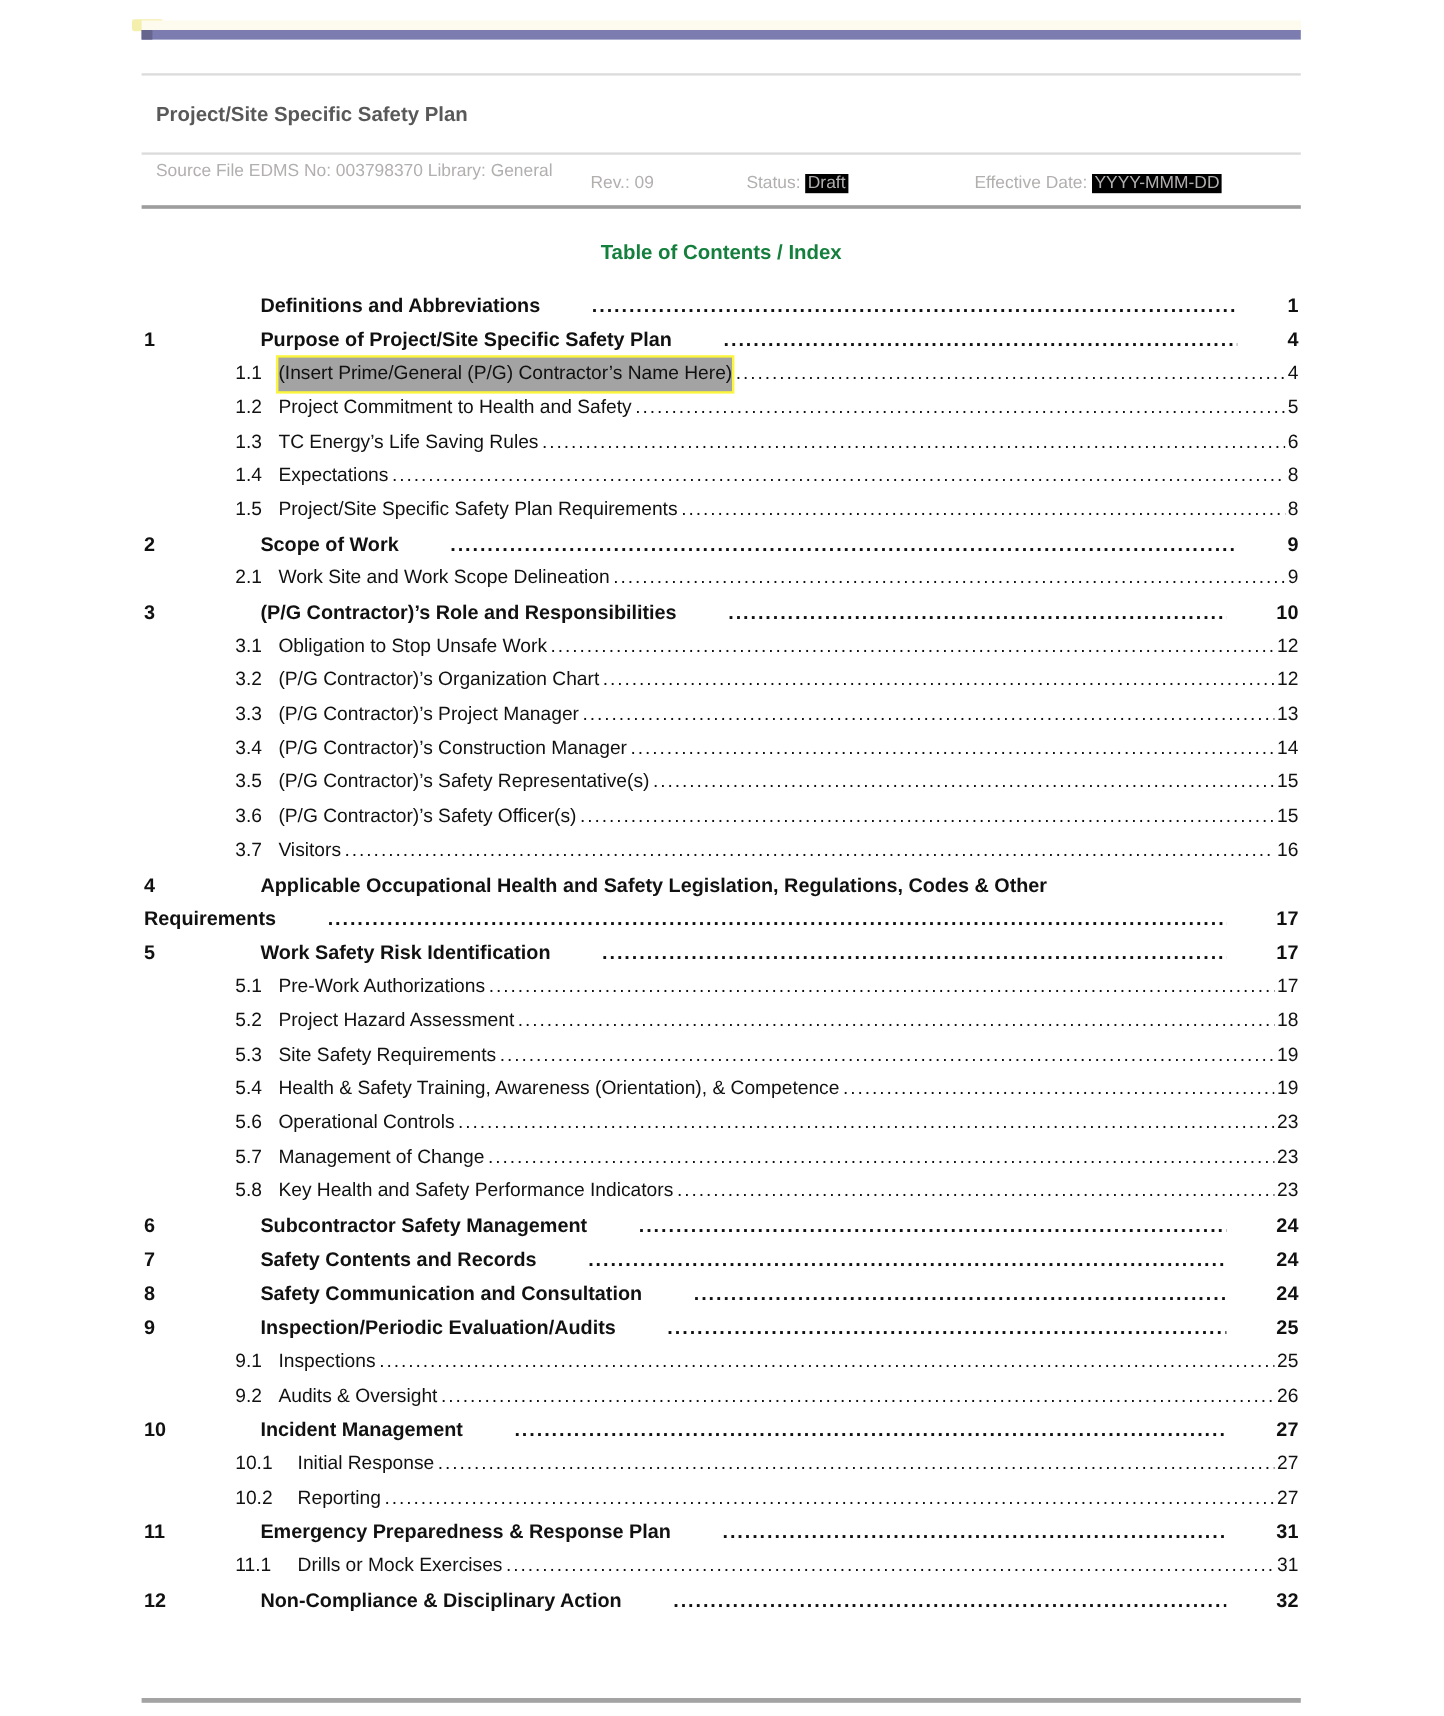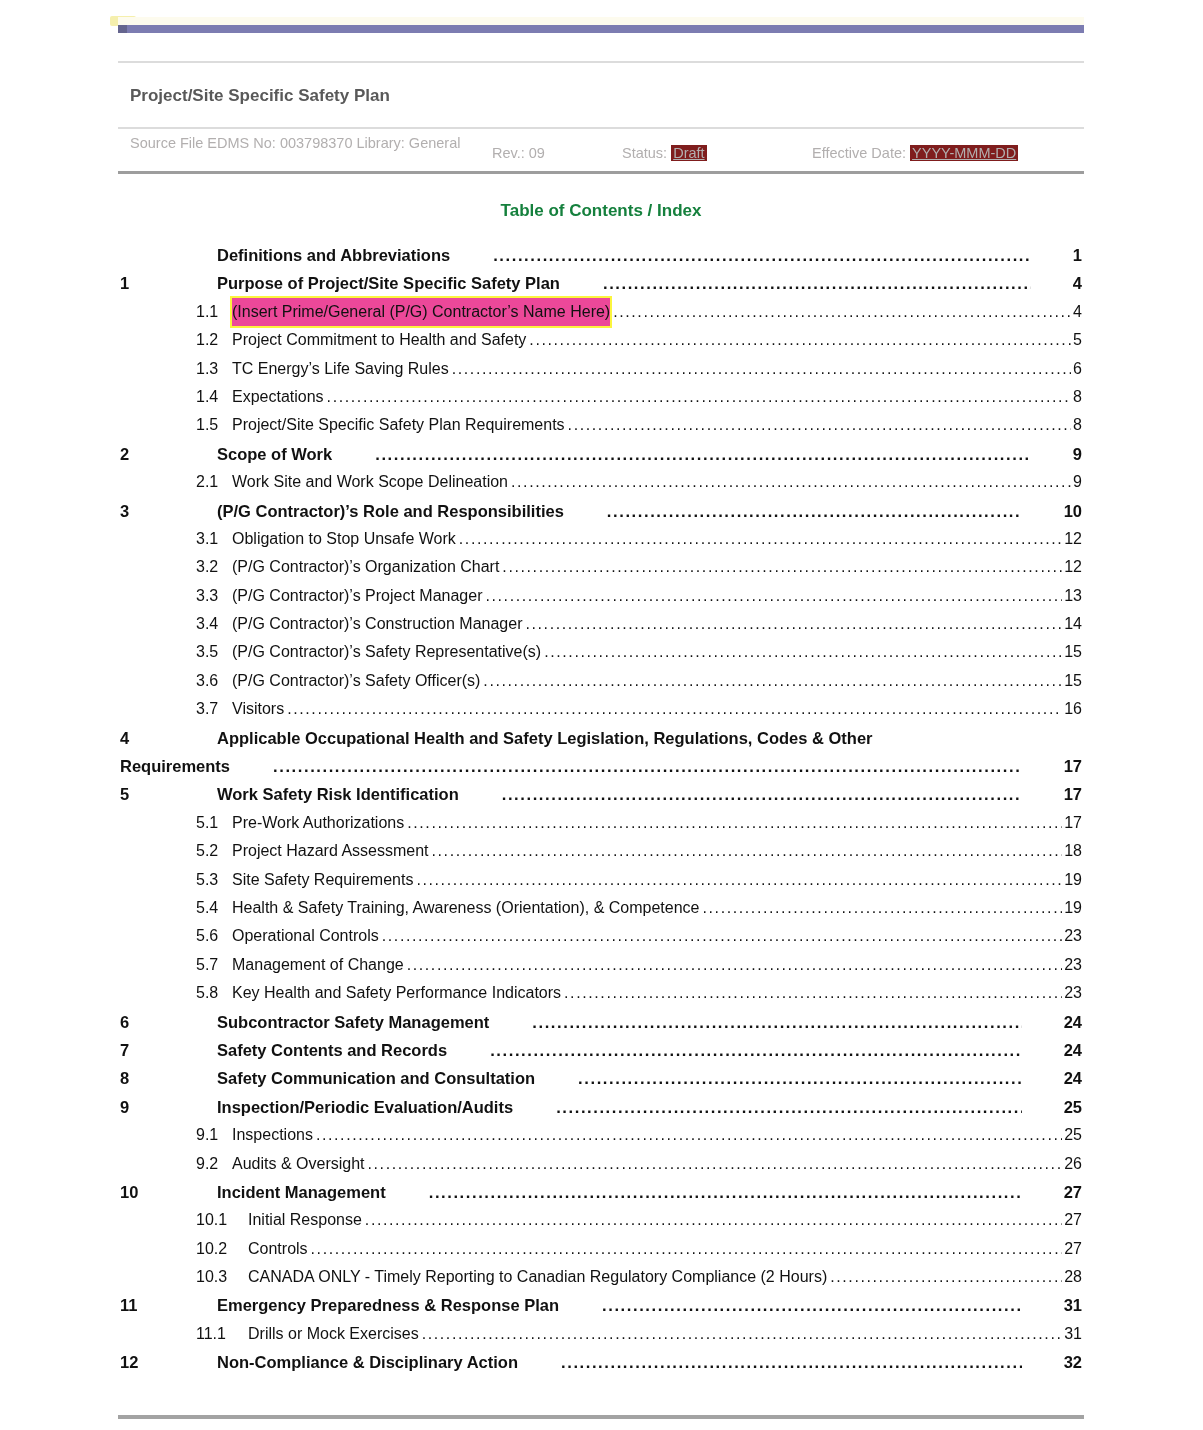--- a/index.html
+++ b/index.html
@@ -13,40 +13,40 @@
   .top-bar::before{content:"";position:absolute;left:0;top:0;width:9px;height:8px;background:#65658e;}
   .rule-light-1{position:absolute;left:118px;top:61px;width:966px;height:2px;background:#dcdcdc;}
   .doc-title{position:absolute;left:130px;top:86px;font-size:17px;font-weight:bold;color:#595959;}
   .rule-light-2{position:absolute;left:118px;top:127px;width:966px;height:2px;background:#dcdcdc;}
   .meta{position:absolute;left:130px;top:133px;width:942px;display:flex;align-items:flex-start;
         font-size:14.5px;line-height:21px;color:#b2afaf;}
   .meta-col1{width:340px;flex:none;}
   .meta-col2{width:130px;flex:none;padding-left:22px;padding-top:10px;}
   .meta-col3{width:190px;flex:none;padding-top:10px;}
   .meta-col4{flex:1;padding-top:10px;}
-  .ghl{background:#7f1d1d;padding:0 2px;text-decoration:underline;}
+  .ghl{background:#000000;padding:0 2px;}
   .rule-dark-header{position:absolute;left:118px;top:171px;width:966px;height:3px;background:#9d9d9d;}
 
   
   .toc-heading{position:absolute;left:118px;top:201px;width:966px;text-align:center;
                font-size:17px;font-weight:bold;color:#15803d;}
   .toc{position:absolute;left:120px;top:241px;width:962px;font-size:16px;}
   .r{display:flex;align-items:baseline;height:28.4px;line-height:28.4px;white-space:nowrap;}
   .sec{font-weight:bold;font-size:16.5px;gap:40px;}
   .sub{padding-left:76px;font-weight:normal;}
   .num{flex:none;}
   .sec .num{width:57px;}
   .sub .num{width:36px;}
   .sub.w2 .num{width:52px;}
   .lbl{flex:none;}
   .dots{flex:1 1 auto;min-width:0;overflow:hidden;white-space:nowrap;margin:0 2px 0 3px;}
   .dots::after{content:"..................................................................................................................................................................................................................................................................";
                letter-spacing:1.6px;}
   .pg{flex:none;text-align:right;}
-  .hl{background:#ec4899;box-shadow:0 0 0 2px #fbf53d;}
+  .hl{background:#a3a3a3;box-shadow:0 0 0 2px #fbf53d;}
 
   .rule-bottom{position:absolute;left:118px;top:1415px;width:966px;height:4px;background:#a3a3a3;}
 </style>
 </head>
 <body>
 
 <div class="page">
 
   <div class="cream-blob"></div>
   <div class="cream-strip"></div>
@@ -270,29 +270,23 @@
         <span class="pg">27</span>
       </div>
     <div class="r sub w2">
         <span class="num">10.1</span>
         <span class="lbl">Initial Response</span>
         <span class="dots"></span>
         <span class="pg">27</span>
       </div>
     <div class="r sub w2">
         <span class="num">10.2</span>
-        <span class="lbl">Controls</span>
+        <span class="lbl">Reporting</span>
         <span class="dots"></span>
         <span class="pg">27</span>
-      </div>
-    <div class="r sub w2">
-        <span class="num">10.3</span>
-        <span class="lbl">CANADA ONLY - Timely Reporting to Canadian Regulatory Compliance (2 Hours)</span>
-        <span class="dots"></span>
-        <span class="pg">28</span>
       </div>
     <div class="r sec">
         <span class="num">11</span>
         <span class="lbl">Emergency Preparedness &amp; Response Plan</span>
         <span class="dots"></span>
         <span class="pg">31</span>
       </div>
     <div class="r sub w2">
         <span class="num">11.1</span>
         <span class="lbl">Drills or Mock Exercises</span>

